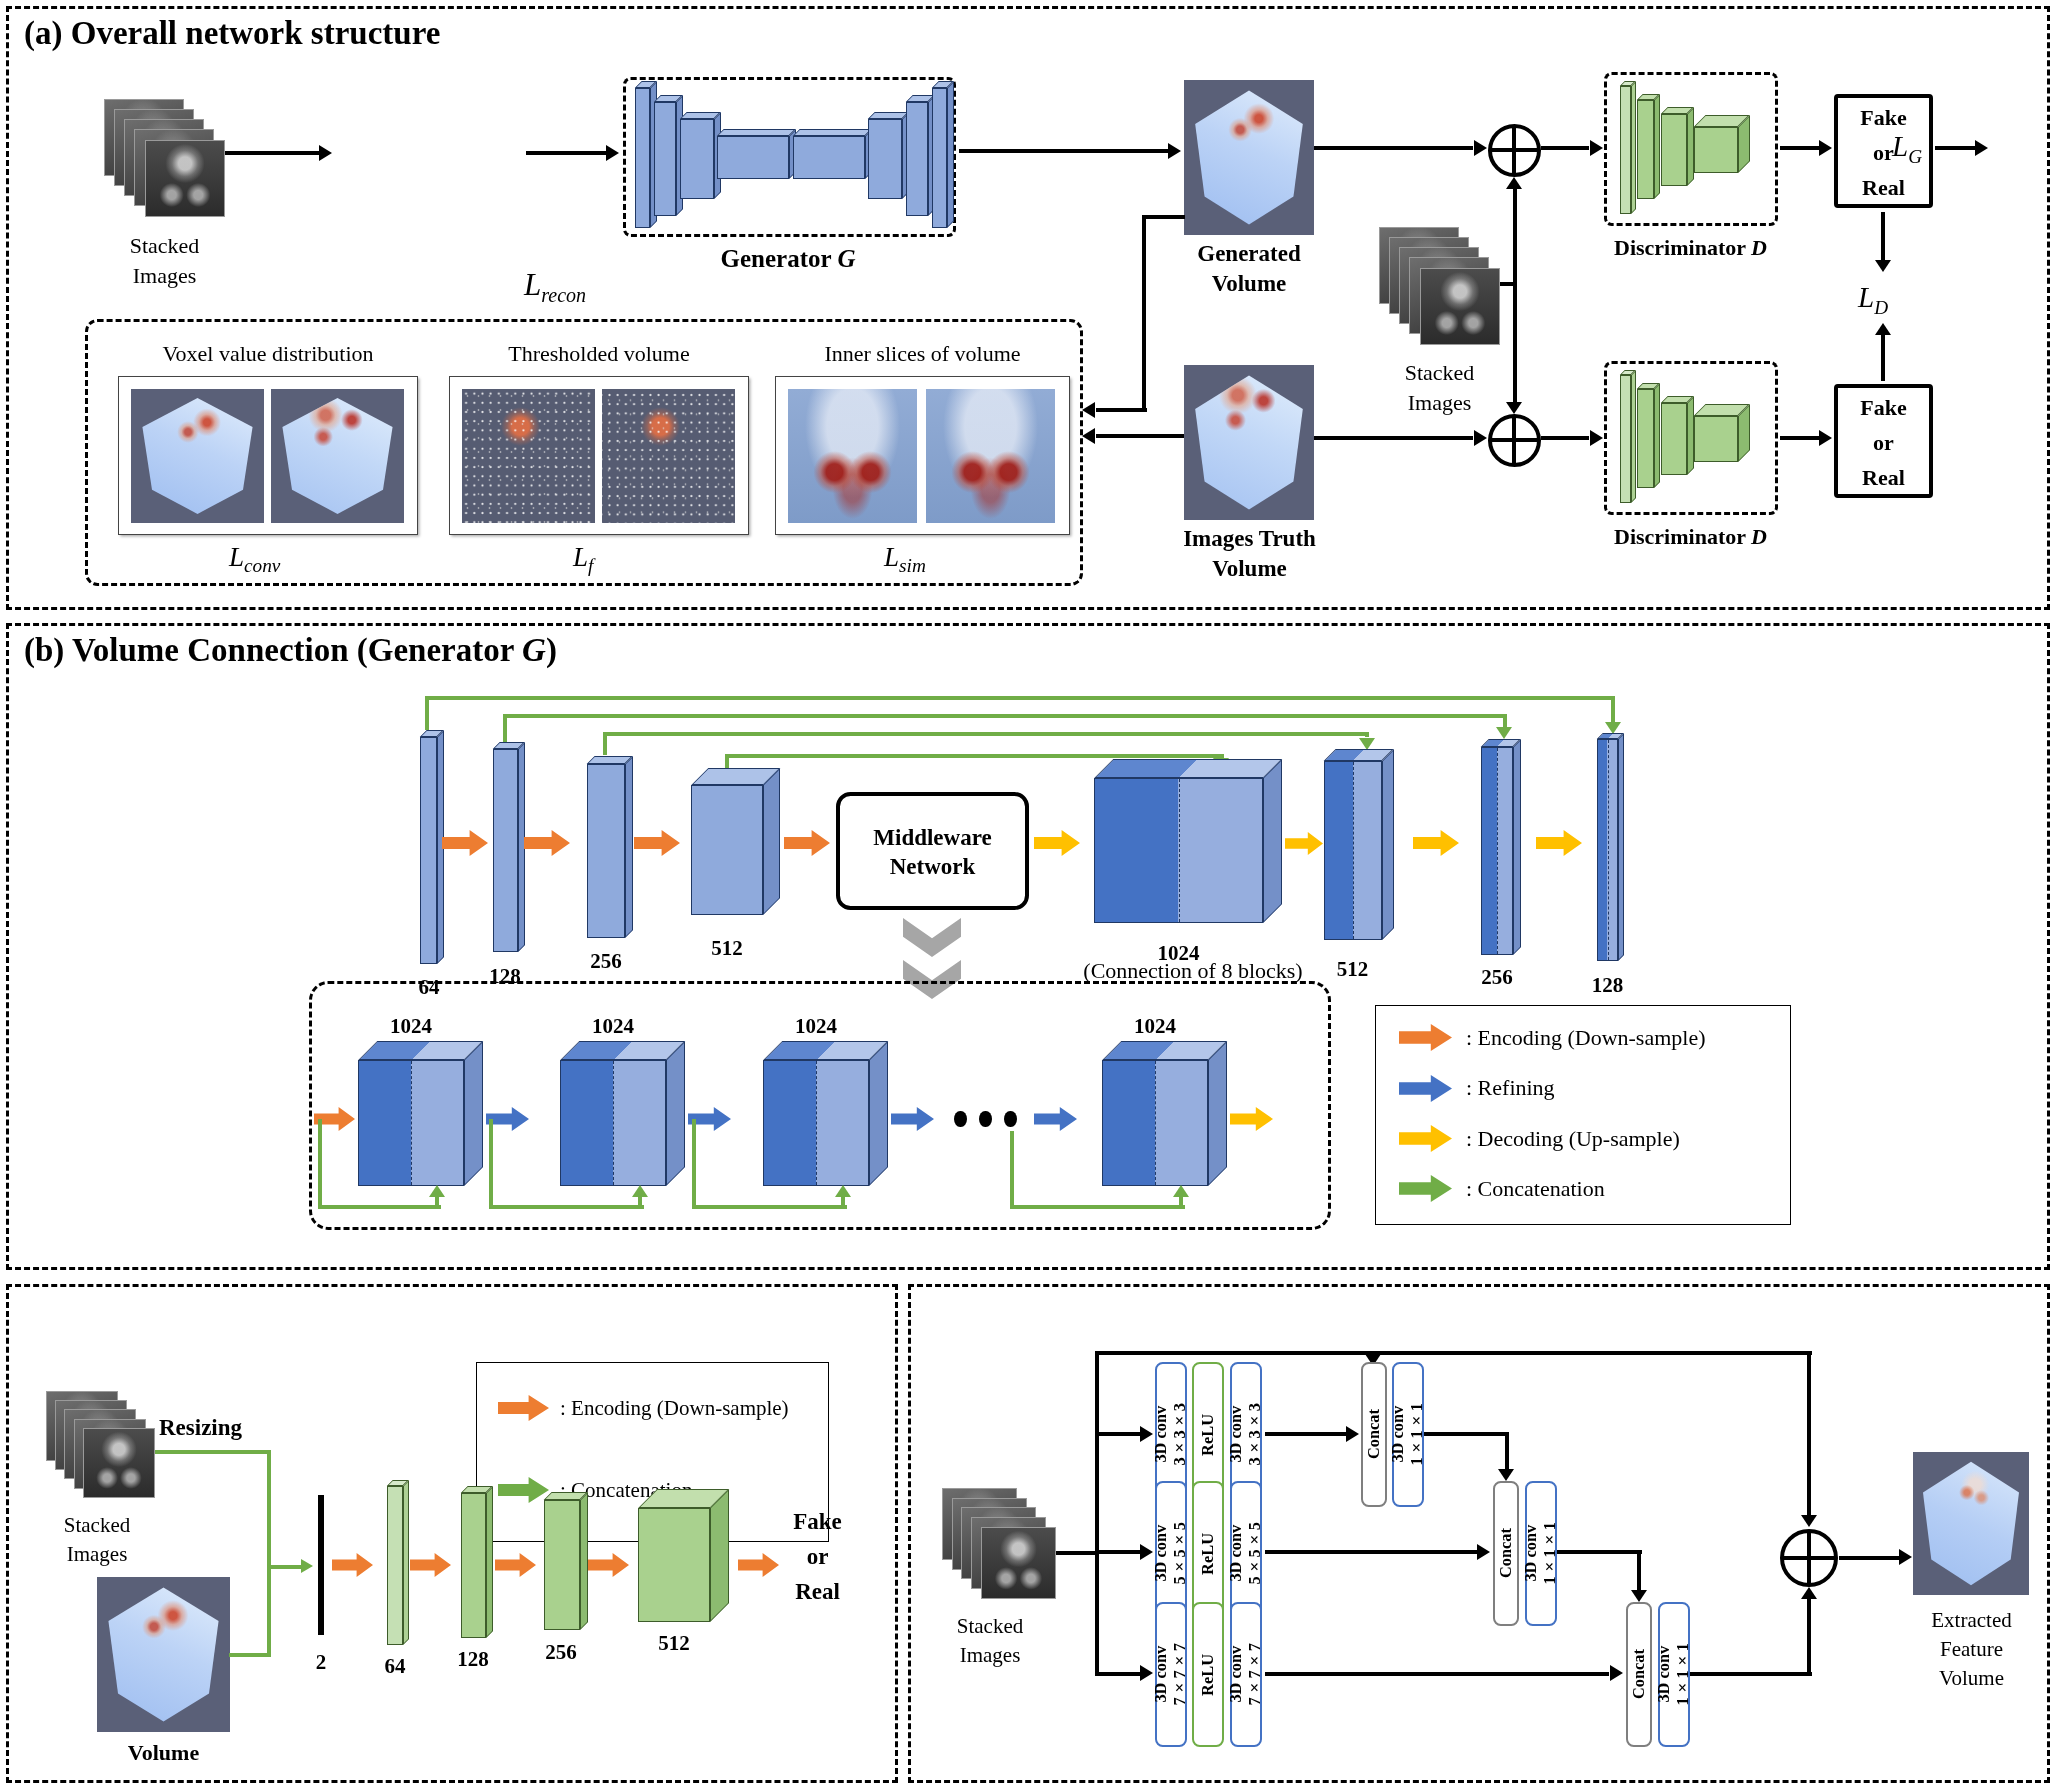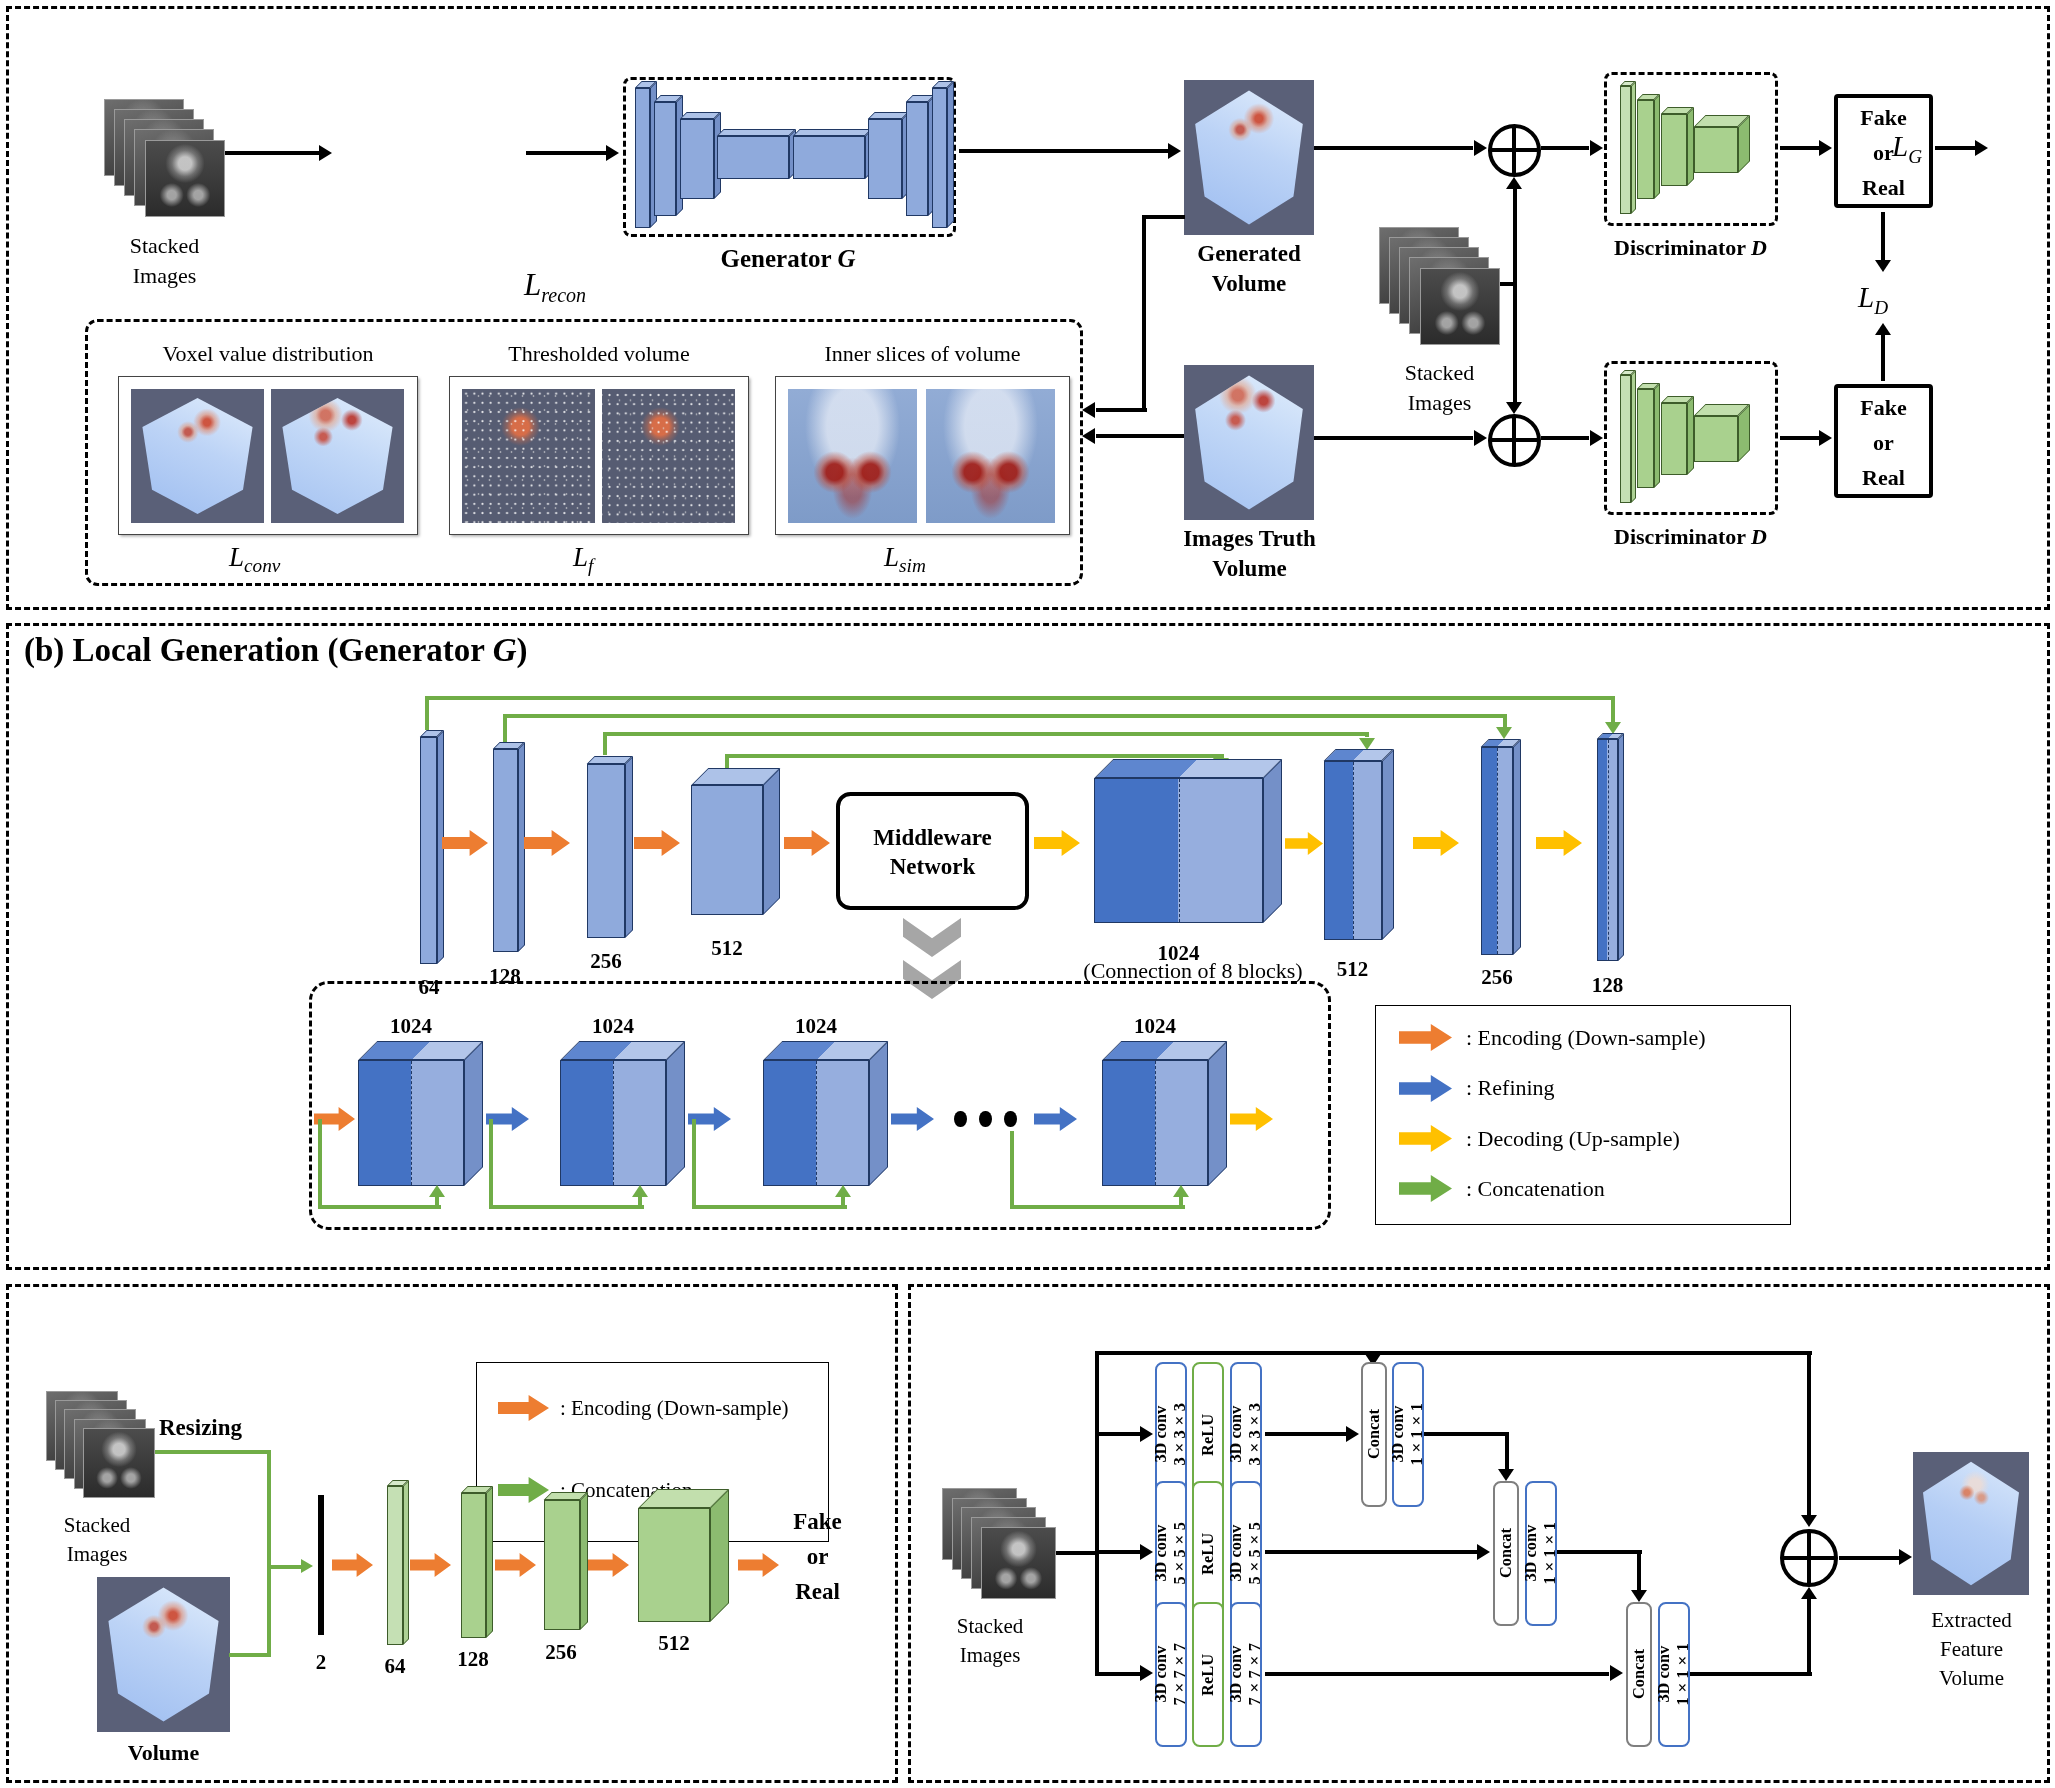--- a/index.html
+++ b/index.html
@@ -76,20 +76,21 @@
   .llb{position:absolute;font-size:22px;white-space:nowrap}
   .frl{position:absolute;text-align:center;font-weight:bold;font-size:22px;line-height:35px}
   .dot{position:absolute;width:12.6px;height:16.4px;border-radius:50%;background:#000}
 </style>
 </head>
 <body>
 
 <div id="c">
 
   <div class="dash" style="left:5.8px;top:5.8px;width:2044px;height:604px"></div>
+  <div class="ttl" style="left:24px;top:14.5px">(a) Overall network structure</div>
 
   <div class="stack" style="left:104px;top:99px;--fw:80px;--fh:77px">
     <div class="fr" style="left:0;top:0"></div>
     <div class="fr" style="left:10px;top:10px"></div>
     <div class="fr" style="left:20px;top:20px"></div>
     <div class="fr" style="left:30px;top:30px"></div>
     <div class="fr top" style="left:41px;top:41px"></div>
   </div>
   <div class="lbl" style="left:104px;top:231px;width:121px">
     <span style="display:block">Stacked</span>
@@ -301,21 +302,21 @@
 
   <div class="ln" style="left:1142px;top:215px;width:43px;height:4.3px"></div>
   <div class="ln" style="left:1142px;top:215px;width:4.3px;height:197px"></div>
   <div class="ln" style="left:1096px;top:408px;width:51px;height:4.3px"></div>
   <div class="tri tl" style="left:1082px;top:402px"></div>
   <div class="ln" style="left:1096px;top:434px;width:88px;height:4.3px"></div>
   <div class="tri tl" style="left:1082px;top:428px"></div>
 
   <div class="dash" style="left:5.8px;top:623px;width:2044px;height:647px"></div>
   <div class="ttl" style="left:24px;top:632px">
-    <span>(b) Local Generation (Generator </span><span class="it">G</span><span>)</span>
+    <span>(b) Volume Connection (Generator </span><span class="it">G</span><span>)</span>
   </div>
 
   <div class="gn" style="left:425px;top:696px;width:1190px;height:4.3px"></div>
   <div class="gn" style="left:425px;top:696px;width:4.3px;height:34px"></div>
   <div class="gn" style="left:1611px;top:696px;width:4.3px;height:26px"></div>
   <div class="tri td g" style="left:1605px;top:722px"></div>
 
   <div class="gn" style="left:503px;top:714px;width:1004px;height:4.3px"></div>
   <div class="gn" style="left:503px;top:714px;width:4.3px;height:28px"></div>
   <div class="gn" style="left:1503px;top:714px;width:4.3px;height:13px"></div>

